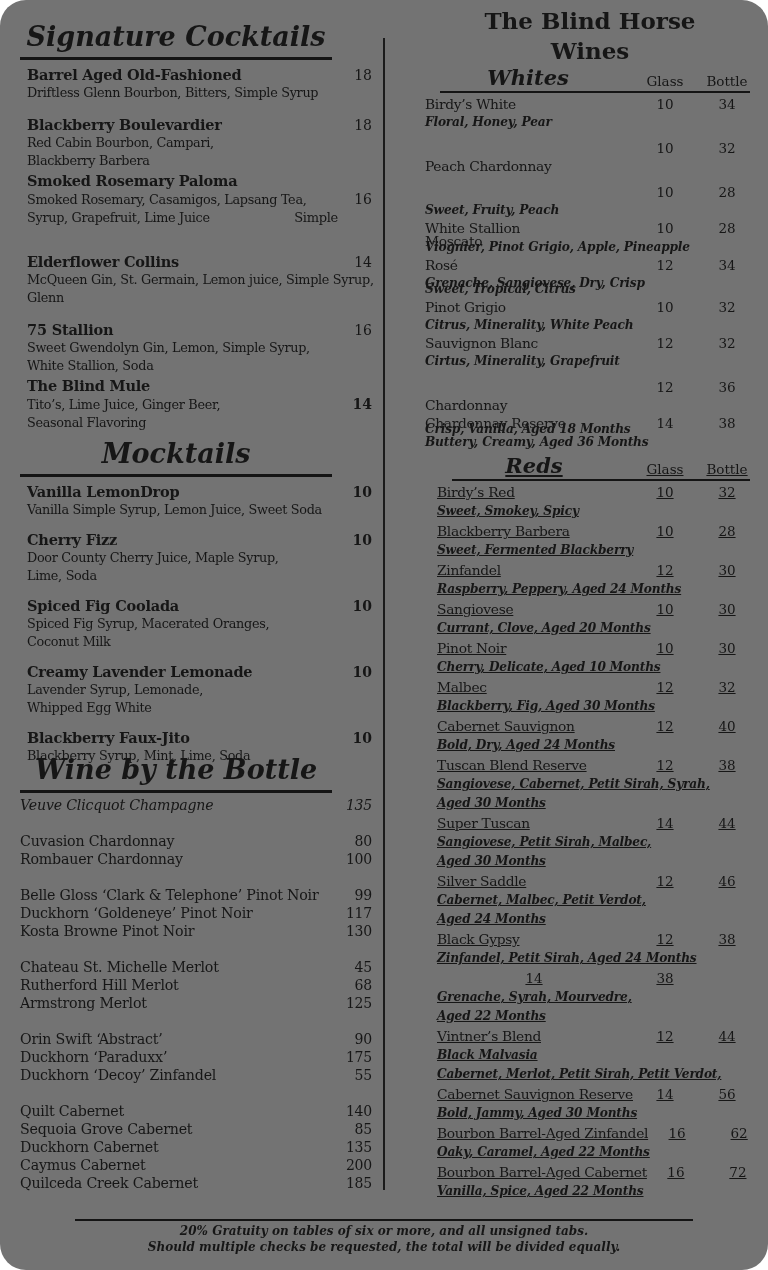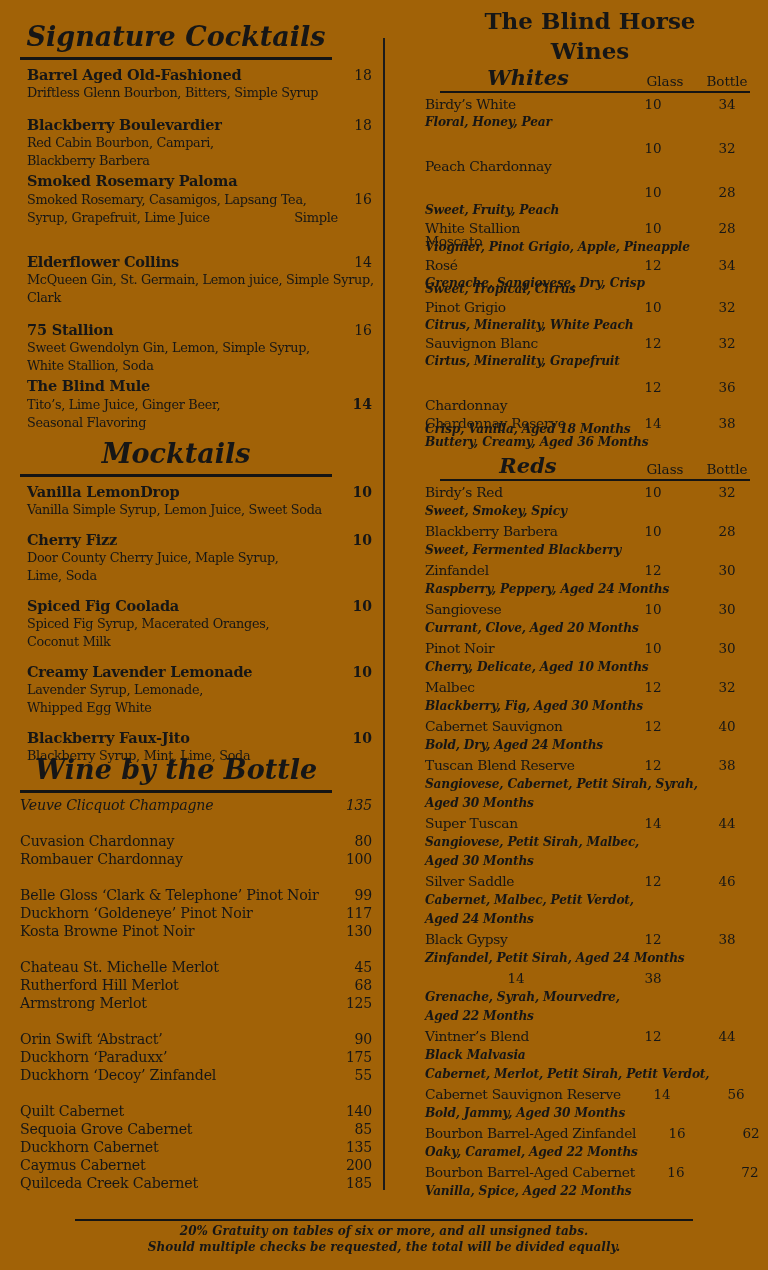--- a/index.html
+++ b/index.html
@@ -1,17 +1,17 @@
 <!DOCTYPE html>
 <html><head>
 <meta charset="utf-8">
 <style>
   html,body{margin:0;padding:0;background:#fff;}
-  .page{position:relative;width:768px;height:1270px;background:#a16207;color:#161616;
-        font-family:"DejaVu Serif","Liberation Serif",serif;overflow:hidden;}
+  .page{position:relative;width:768px;height:1270px;background:#737373;color:#161616;
+        font-family:"DejaVu Serif","Liberation Serif",serif;overflow:hidden;border-radius:26px;}
 
   
   .divider{position:absolute;left:383px;top:38px;width:2px;height:1152px;background:#1b1b1b;}
 
   
   .col-left{position:absolute;left:20px;top:0;width:352px;height:1270px;}
   .sec{position:absolute;left:0;right:0;}
   .sec-cocktails{top:20px;}
   .sec-mocktails{top:437px;}
   .sec-winebottle{top:753px;}
@@ -36,26 +36,26 @@
   #winebottle-list .wb-group:nth-child(1){margin-top:3px;font-style:italic;}
   .wb-row{display:flex;justify-content:space-between;align-items:baseline;
           font-size:14.2px;line-height:18px;letter-spacing:-0.2px;white-space:nowrap;}
   .wb-price{font-size:14px;}
 
   
   .col-right{position:absolute;left:420px;top:0;width:340px;height:1270px;}
   .r-head{position:absolute;top:6px;left:0;right:0;text-align:center;
           font-weight:bold;font-size:23px;line-height:30px;}
   .sec-whites{position:absolute;top:64px;left:0;right:0;}
-  .sec-reds{position:absolute;top:452px;left:0;right:0;}
+  .sec-reds{position:absolute;top:452px;left:12px;right:0;text-decoration:underline;}
   .w-head{display:grid;grid-template-columns:1fr 58px 66px;align-items:end;height:26px;}
   .w-head .w-title{font-style:italic;font-weight:bold;font-size:21px;line-height:24px;text-align:center;}
   .w-head .lbl{text-align:center;font-size:13.5px;line-height:16px;padding-bottom:1px;}
   .w-rule{border-bottom:2.5px solid #141414;margin-left:20px;margin-right:10px;margin-top:1px;margin-bottom:2px;}
-  .w-row{display:grid;grid-template-columns:1fr 58px 66px;line-height:18px;gap:12px;}
+  .w-row{display:grid;grid-template-columns:1fr 58px 66px;line-height:18px;}
   .sec-reds .w-row{line-height:19px;}
   .sec-reds .w-row.entry{margin-top:1px;}
   .w-row .cell-name{white-space:nowrap;letter-spacing:-0.3px;padding-left:5px;font-size:13.8px;}
   .w-row .cell-glass,.w-row .cell-bottle{text-align:center;font-size:13.5px;}
   .w-note{font-style:italic;font-weight:bold;font-size:12.2px;line-height:18px;
           letter-spacing:-0.2px;padding-left:5px;white-space:nowrap;}
   .sec-reds .w-note{line-height:19px;}
   .w-pr{margin-top:8px;}
   .w-up{margin-top:-12px;}
   .w-up2{margin-top:-5px;}
@@ -111,21 +111,21 @@
           </div>
           <div class="ci">
             <div class="ci-row">
               <span class="ci-name">Elderflower Collins</span>
               <span class="ci-price">14</span>
             </div>
             <div class="ci-desc">
               <span class="ci-desc-text">McQueen Gin, St. Germain, Lemon juice, Simple Syrup,</span>
             </div>
             <div class="ci-desc">
-              <span class="ci-desc-text">Clark</span>
+              <span class="ci-desc-text">Glenn</span>
             </div>
           </div>
           <div class="ci">
             <div class="ci-row">
               <span class="ci-name">75 Stallion</span>
               <span class="ci-price">16</span>
             </div>
             <div class="ci-desc">
               <span class="ci-desc-text">Sweet Gwendolyn Gin, Lemon, Simple Syrup,</span>
             </div>

